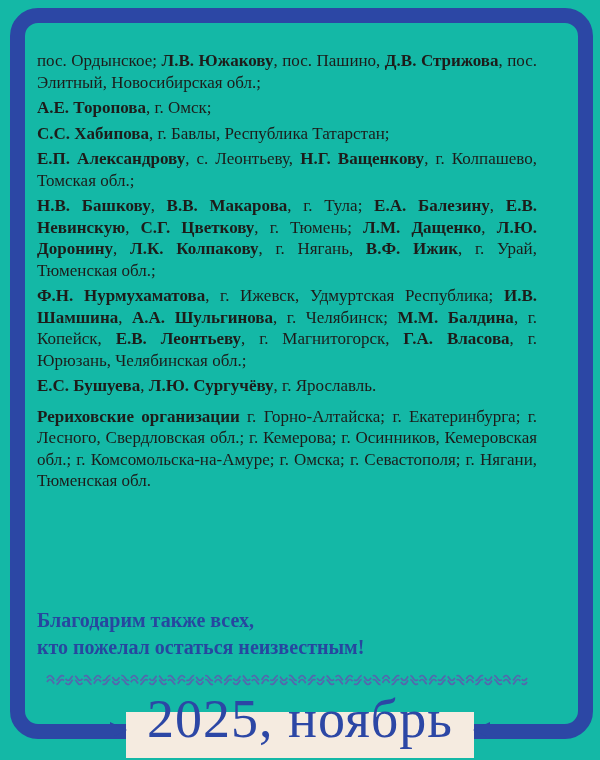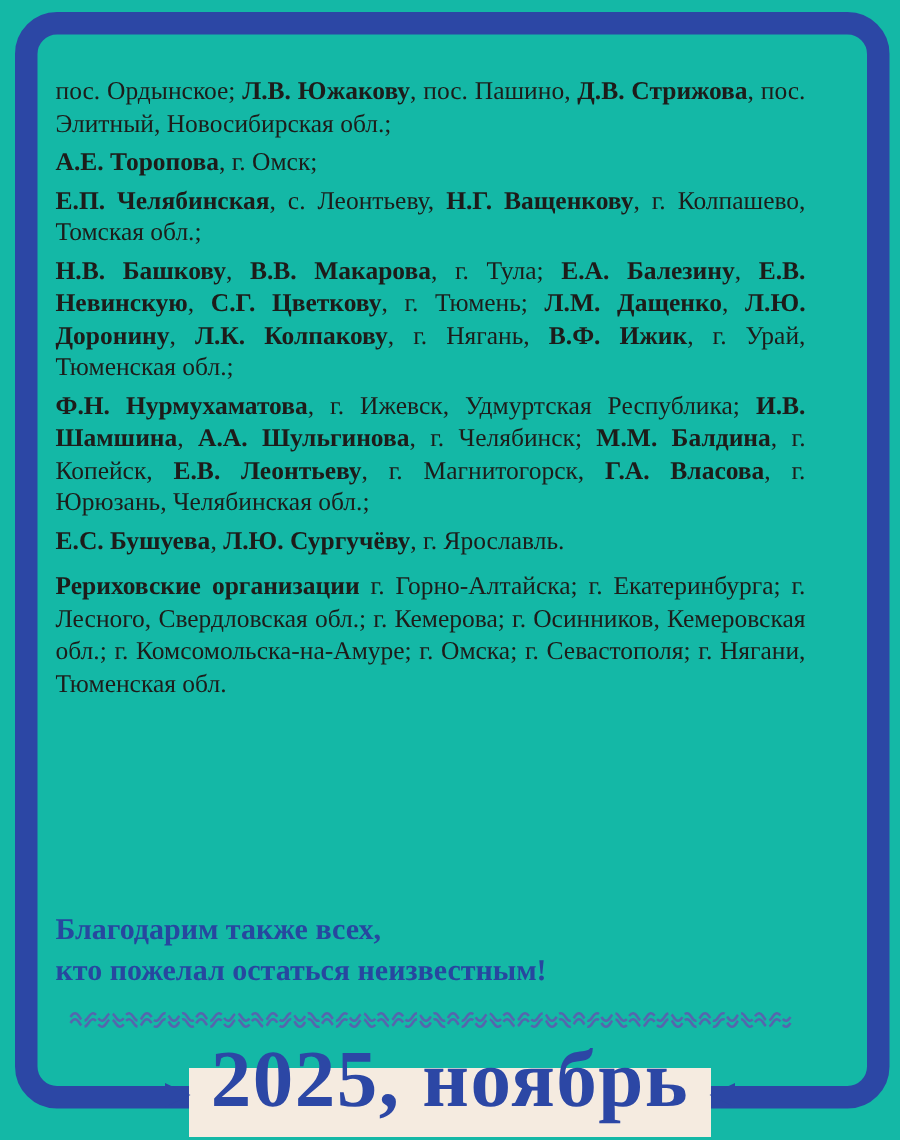--- a/index.html
+++ b/index.html
@@ -72,38 +72,39 @@
   .wave {
     display: block;
     margin: 12px auto 0 auto;
   }
   .date {
     position: absolute;
     left: 0; top: 691px;
     width: 600px;
     text-align: center;
     color: #2c47a5;
-    font-weight: bold;
+    font-weight: normal;
     font-size: 54px;
     line-height: 56px;
     letter-spacing: 1px;
   }
 </style>
 </head>
 <body>
 
 <div class="page">
 
   <div class="frame"></div>
 
   <div class="content">
 
   <p class="para"><span class="r">пос. Ордынское; </span><span class="b">Л.В. Южакову</span><span class="r">, пос. Пашино, </span><span class="b">Д.В. Стрижова</span><span class="r">, пос. Элитный, Новосибирская обл.;</span></p>
       <p class="para"><span class="b">А.Е. Торопова</span><span class="r">, г. Омск;</span></p>
-      <p class="para"><span class="b">Е.П. Челябинская</span><span class="r">, с. Леонтьеву, </span><span class="b">Н.Г. Ващенкову</span><span class="r">, г. Колпашево, Томская обл.;</span></p>
+      <p class="para"><span class="b">С.С. Хабипова</span><span class="r">, г. Бавлы, Республика Татарстан;</span></p>
+      <p class="para"><span class="b">Е.П. Александрову</span><span class="r">, с. Леонтьеву, </span><span class="b">Н.Г. Ващенкову</span><span class="r">, г. Колпашево, Томская обл.;</span></p>
       <p class="para"><span class="b">Н.В. Башкову</span><span class="r">, </span><span class="b">В.В. Макарова</span><span class="r">, г. Тула; </span><span class="b">Е.А. Балезину</span><span class="r">, </span><span class="b">Е.В. Невинскую</span><span class="r">, </span><span class="b">С.Г. Цветкову</span><span class="r">, г. Тюмень; </span><span class="b">Л.М. Дащенко</span><span class="r">, </span><span class="b">Л.Ю. Доронину</span><span class="r">, </span><span class="b">Л.К. Колпакову</span><span class="r">, г. Нягань, </span><span class="b">В.Ф. Ижик</span><span class="r">, г. Урай, Тюменская обл.;</span></p>
       <p class="para"><span class="b">Ф.Н. Нурмухаматова</span><span class="r">, г. Ижевск, Удмуртская Республика; </span><span class="b">И.В. Шамшина</span><span class="r">, </span><span class="b">А.А. Шульгинова</span><span class="r">, г. Челябинск; </span><span class="b">М.М. Балдина</span><span class="r">, г. Копейск, </span><span class="b">Е.В. Леонтьеву</span><span class="r">, г. Магнитогорск, </span><span class="b">Г.А. Власова</span><span class="r">, г. Юрюзань, Челябинская обл.;</span></p>
       <p class="para"><span class="b">Е.С. Бушуева</span><span class="r">, </span><span class="b">Л.Ю. Сургучёву</span><span class="r">, г. Ярославль.</span></p>
       <p class="para gap-before"><span class="b">Рериховские организации</span><span class="r"> г. Горно-Алтайска; г. Екатеринбурга; г. Лесного, Свердловская обл.; г. Кемерова; г. Осинников, Кемеровская обл.; г. Комсомольска-на-Амуре; г. Омска; г. Севастополя; г. Нягани, Тюменская обл.</span></p>
     </div>
 
   <div class="thanks-wrap" style="position:absolute; left:37px; top:592px; width:500px;">
     <div class="thanks">
       <span>Благодарим также всех,</span><br>
       <span>кто пожелал остаться неизвестным!</span>

